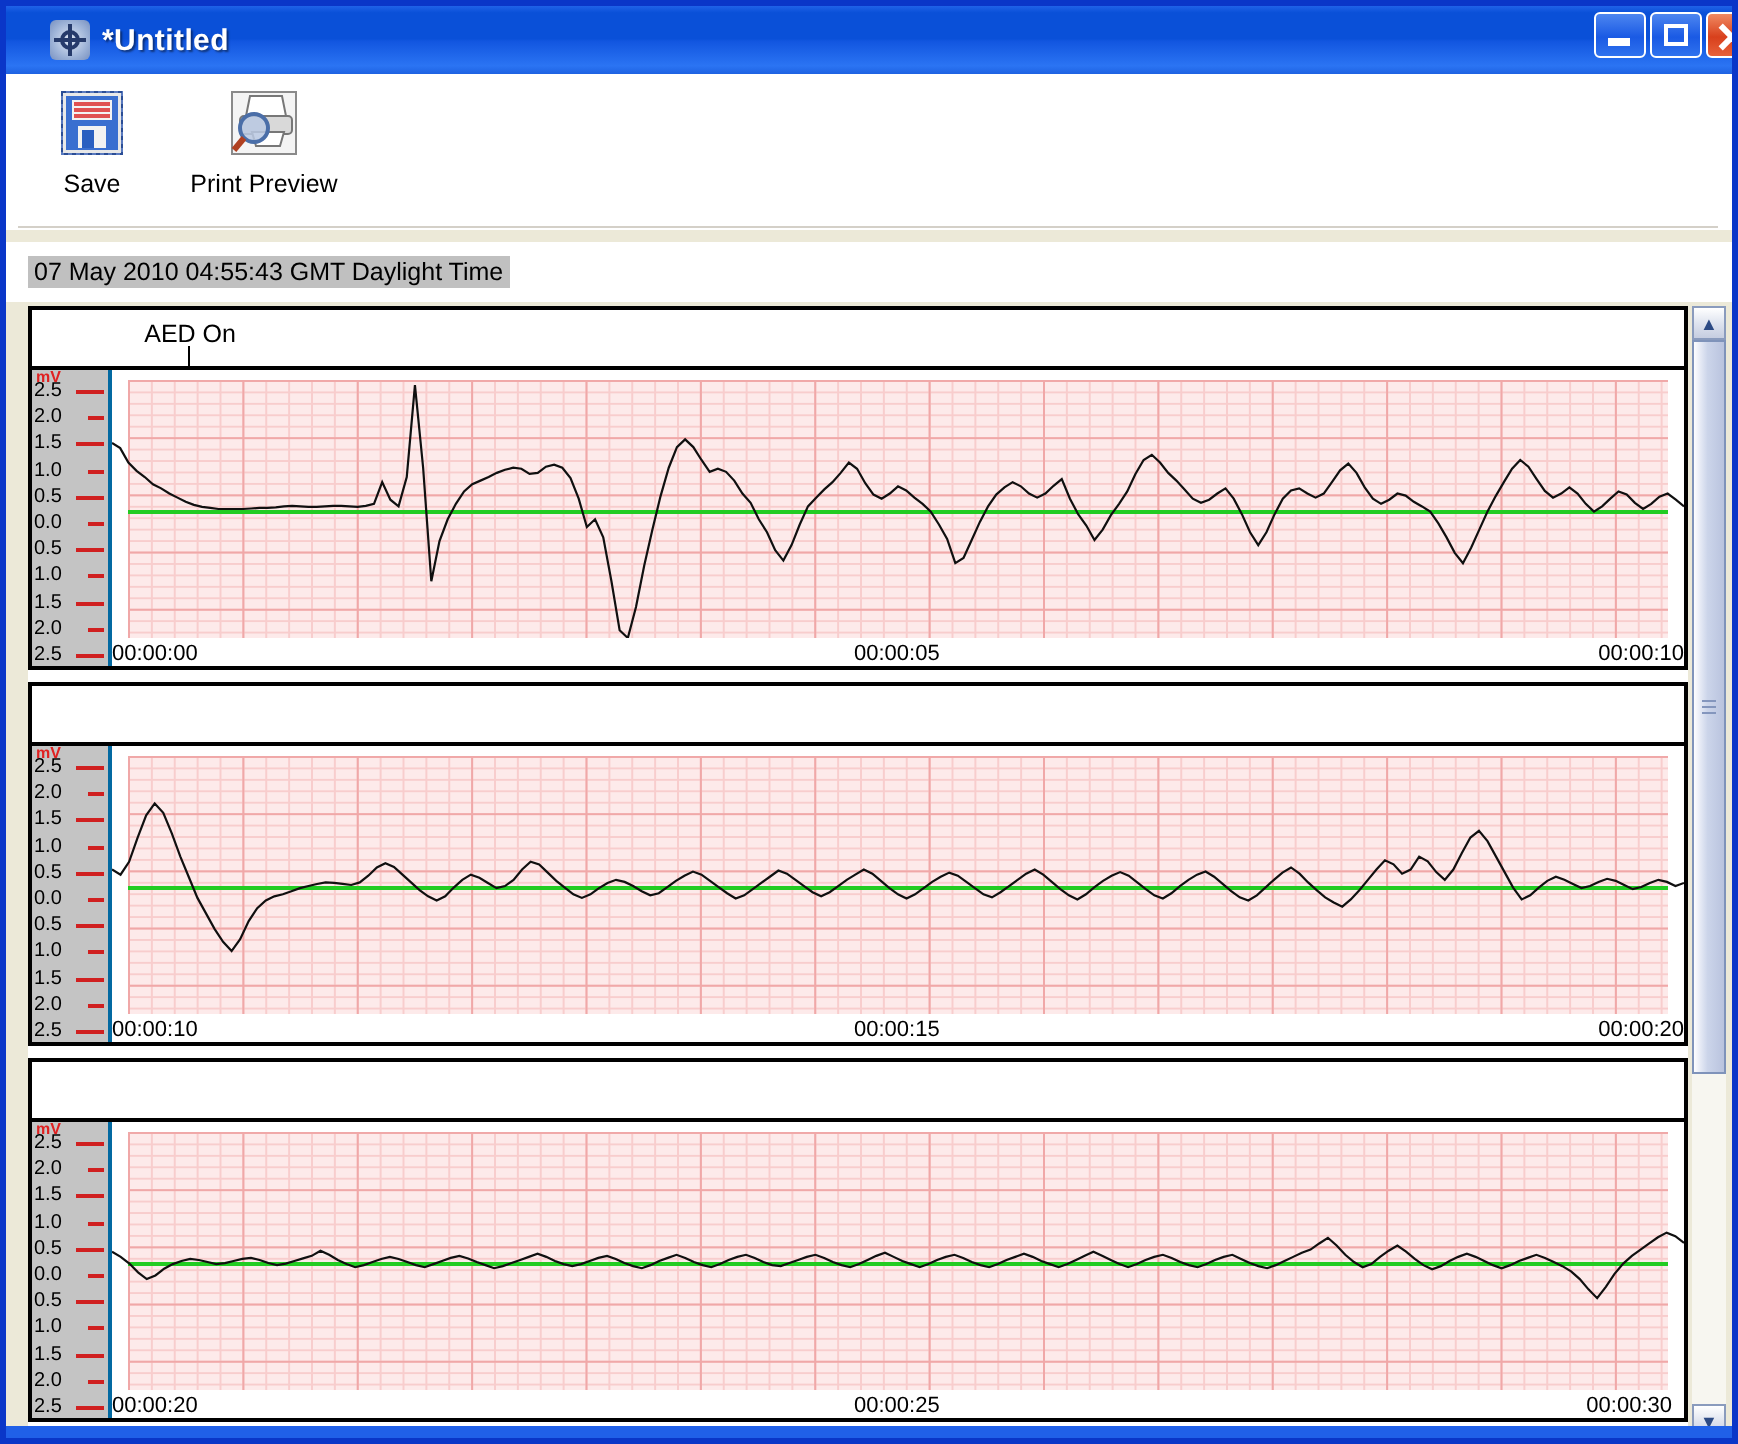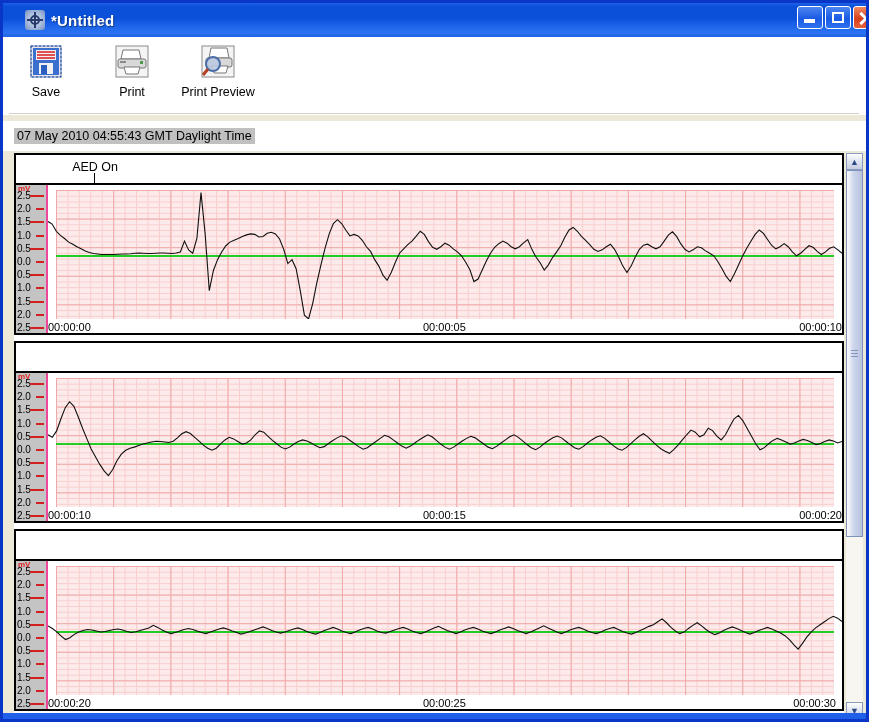--- a/index.html
+++ b/index.html
@@ -282,24 +282,24 @@
     background: #000000;
     top: 18px;
     height: 10px;
   }
   .strip-body {
     height: 148px;
     display: flex;
     position: relative;
   }
   .axis {
-    width: 32px;
+    width: 40px;
     background: #c4c4c4;
     position: relative;
-    border-right: 2px solid #ec4899;
+    border-right: 2px solid #0369a1;
     box-sizing: border-box;
     flex: 0 0 auto;
   }
   .axis-unit {
     position: absolute;
     left: 2px; top: 0px;
     font-size: 8px;
     color: #e02020;
     font-weight: bold;
     line-height: 8px;
@@ -453,33 +453,20 @@
           <rect x="10" y="11" width="18" height="2" fill="#e05050"></rect>
           <rect x="10" y="14" width="18" height="2" fill="#e05050"></rect>
           <rect x="12" y="20" width="14" height="11" fill="#f2f2f2"></rect>
           <rect x="14" y="22" width="6" height="9" fill="#2a5fc0"></rect>
           <rect x="4" y="3" width="30" height="31" fill="none" stroke="#2b4e96" stroke-width="1" stroke-dasharray="2 2"></rect>
         </svg>
       </div>
       <div class="tb-label">Save</div>
     </div>
 
-    <div class="tb-item">
-      <div class="glyph">
-        <svg width="38" height="38" viewBox="0 0 38 38">
-          <rect x="3" y="3" width="32" height="31" fill="#f4f4f4" stroke="#8a8a8a" stroke-width="1"></rect>
-          <polygon points="10,7 26,7 28,16 8,16" fill="#ffffff" stroke="#777" stroke-width="1"></polygon>
-          <rect x="5" y="16" width="28" height="9" rx="2" fill="#d9d9d9" stroke="#777" stroke-width="1"></rect>
-          <rect x="7" y="18" width="6" height="2" fill="#8a8a8a"></rect>
-          <polygon points="11,24 27,24 25,31 13,31" fill="#ffffff" stroke="#777" stroke-width="1"></polygon>
-          <rect x="27" y="18" width="3" height="3" fill="#4a9a4a"></rect>
-        </svg>
-      </div>
-      <div class="tb-label">Print</div>
-    </div>
 
     <div class="tb-item">
       <div class="glyph">
         <svg width="38" height="38" viewBox="0 0 38 38">
           <rect x="3" y="3" width="32" height="31" fill="#f4f4f4" stroke="#8a8a8a" stroke-width="1"></rect>
           <polygon points="12,5 28,5 30,15 10,15" fill="#ffffff" stroke="#777" stroke-width="1"></polygon>
           <rect x="7" y="15" width="26" height="9" rx="2" fill="#d9d9d9" stroke="#777" stroke-width="1"></rect>
           <polygon points="13,23 29,23 27,30 15,30" fill="#ffffff" stroke="#777" stroke-width="1"></polygon>
           <circle cx="14" cy="21" r="7" fill="#b9c8e2" fill-opacity="0.85" stroke="#4a6ea8" stroke-width="2"></circle>
           <line x1="9" y1="26" x2="4" y2="32" stroke="#b04020" stroke-width="3"></line>

